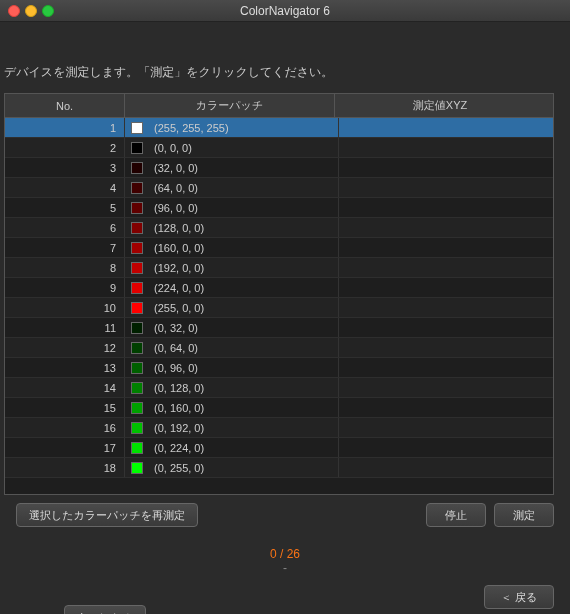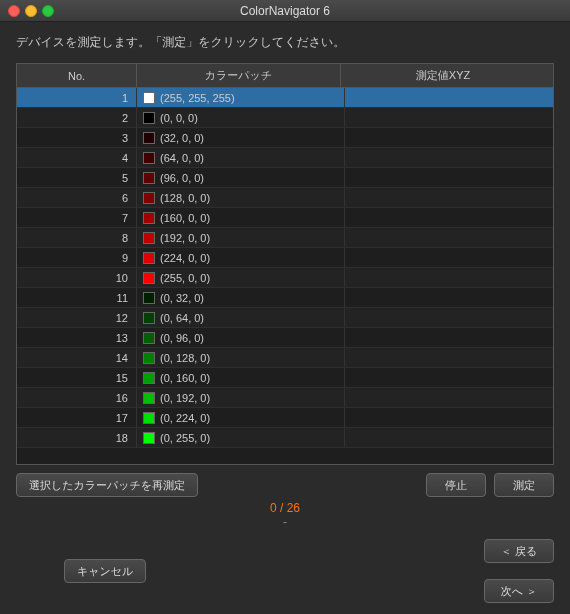--- a/index.html
+++ b/index.html
@@ -40,21 +40,22 @@
       width: 12px;
       height: 12px;
       border-radius: 50%;
     }
     .tl-close { background: #ff5f57; border: 1px solid #e0443e; }
     .tl-min { background: #febc2e; border: 1px solid #d4a017; }
     .tl-max { background: #28c840; border: 1px solid #1aac29; }
 
     
     .main-content {
-      padding: 12px 16px 0 16px;
+      padding: 12px 16px 0 4px;
+      margin-top: 30px;
     }
 
     .instruction-text {
       font-size: 12px;
       color: #ccc;
       margin-bottom: 12px;
     }
 
     
     .table-container {
@@ -126,41 +127,41 @@
       border-right: 1px solid #333;
     }
     .td:last-child { border-right: none; }
     .td-no {
       justify-content: flex-end;
       padding-right: 8px;
       color: #ccc;
     }
     .td-patch {
       justify-content: flex-start;
-      gap: 5px;
+      gap: 11px;
     }
     .td-xyz { justify-content: flex-start; }
 
     .color-swatch {
       width: 12px;
       height: 12px;
       border: 1px solid #666;
       flex-shrink: 0;
     }
 
     
     .bottom-area {
       padding: 8px 16px 0 16px;
     }
 
     .row1 {
       display: flex;
       justify-content: space-between;
       align-items: center;
-      margin-bottom: 4px;
+      margin-bottom: 20px;
     }
 
     .btn {
       background: linear-gradient(to bottom, #4a4a4a, #3a3a3a);
       border: 1px solid #666;
       border-radius: 4px;
       color: #ddd;
       font-size: 11px;
       padding: 4px 12px;
       cursor: pointer;

